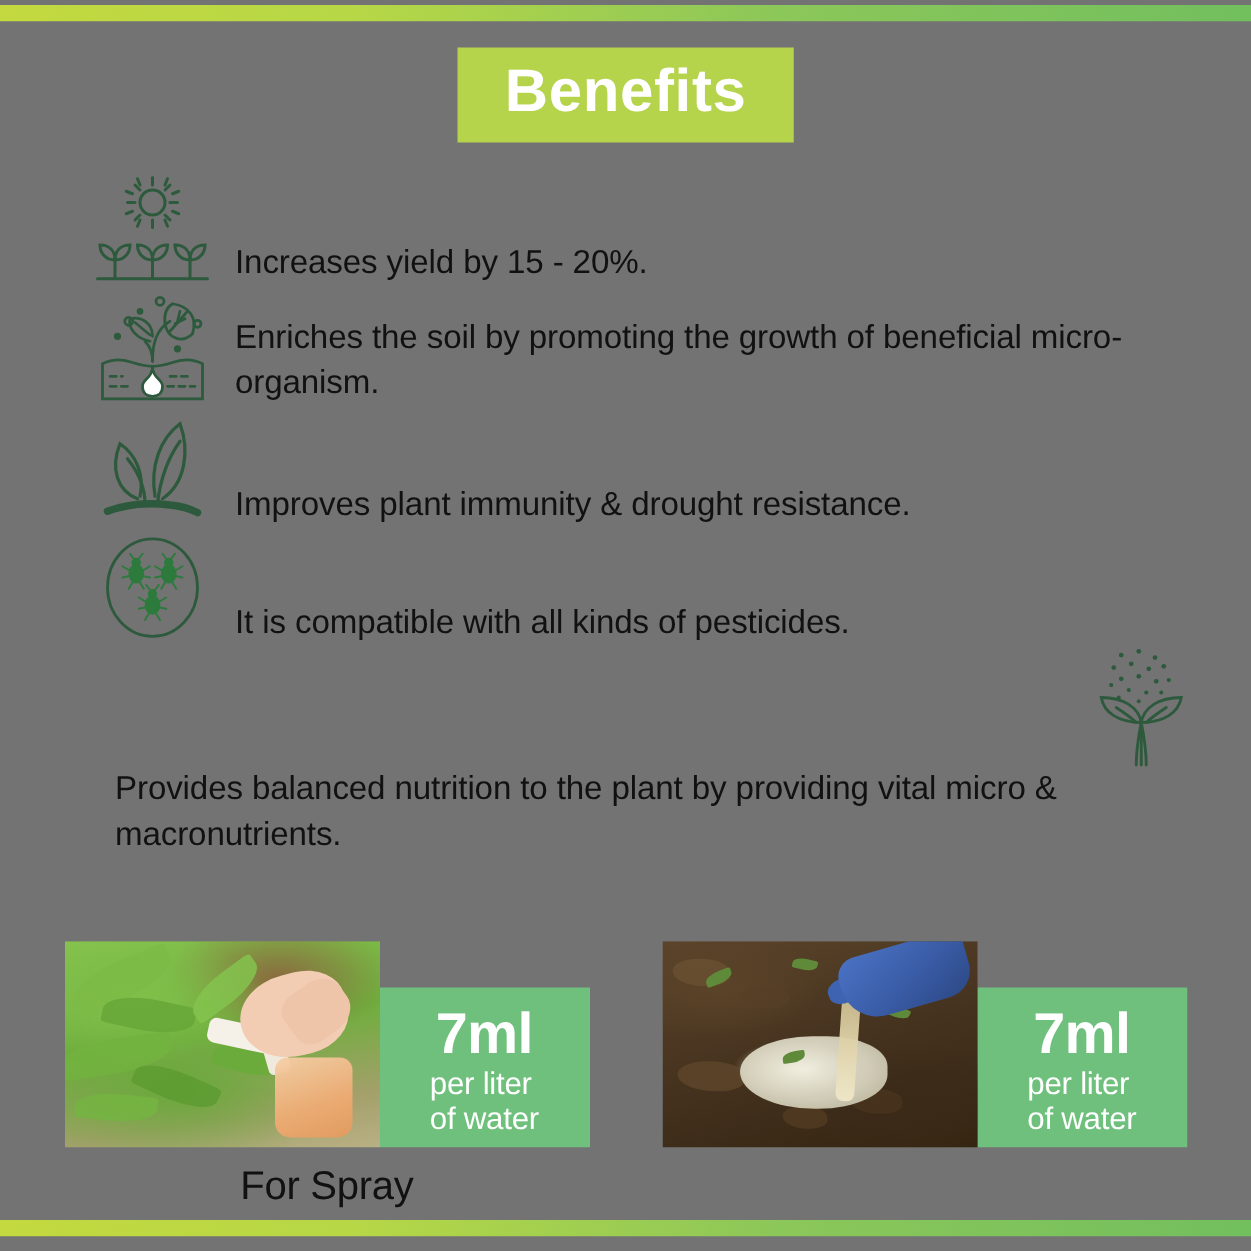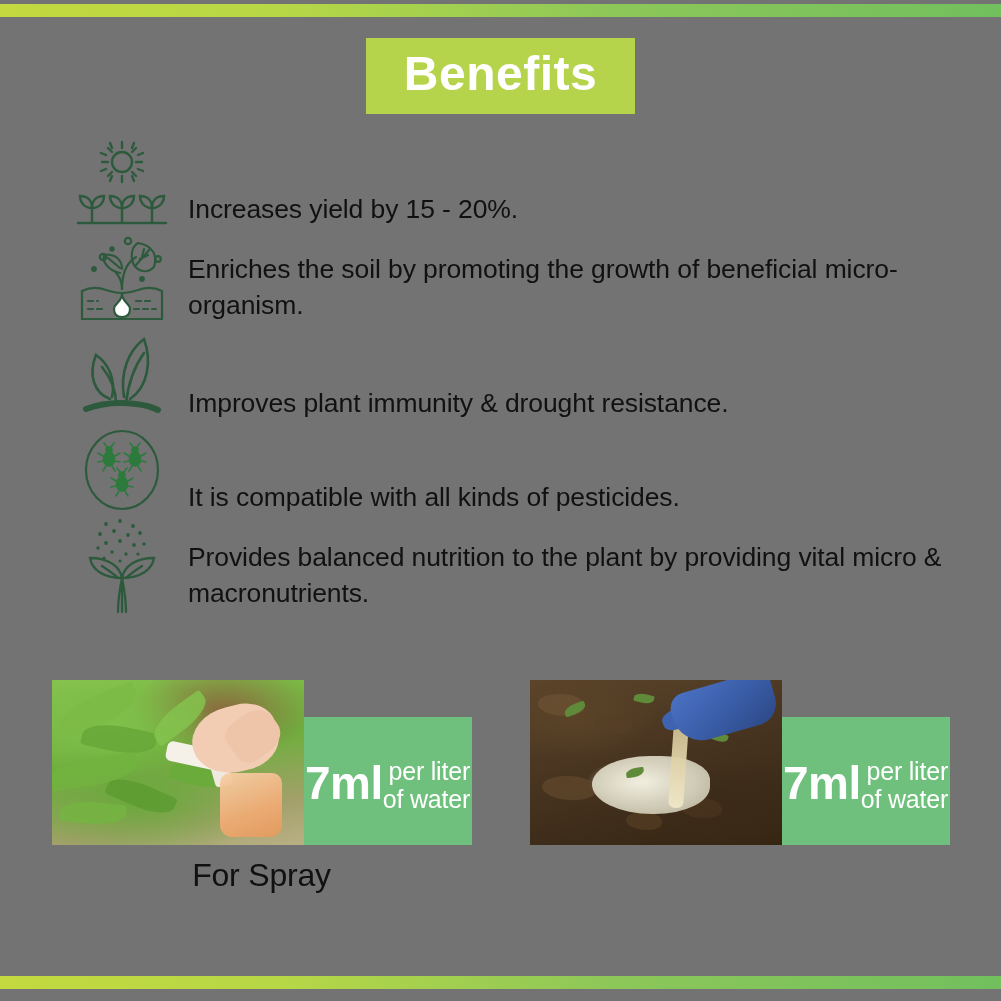--- a/index.html
+++ b/index.html
@@ -74,21 +74,21 @@
     color: #111111;
     padding-left: 18px;
     letter-spacing: -0.1px;
   }
 
   
   .row-1 { margin-bottom: 4px; }
   .row-2 { margin-bottom: 6px; }
   .row-3 { margin-bottom: 2px; }
   .row-4 { margin-bottom: 4px; }
-  .row-5 { margin-bottom: 0; }
+  .row-5 { margin-bottom: 0; flex-direction: column; }
 
   
   .dosage-section { margin-top: 34px; }
   .dosage-cards {
     display: flex;
     justify-content: center;
     gap: 58px;
     margin-top: 34px;
   }
   .dosage-col { width: 420px; }
@@ -104,35 +104,36 @@
     min-width: 252px;
     height: 165px;
     position: relative;
     overflow: hidden;
   }
   .card-panel {
     flex: 1;
     background: #6ec07c;
     color: #ffffff;
     display: flex;
+    flex-direction: column;
     align-items: center;
     justify-content: center;
     padding-top: 4px;
     margin-top: 37px;
   }
   .panel-amount {
     font-size: 46px;
     font-weight: bold;
     line-height: 1;
     letter-spacing: -0.5px;
   }
   .panel-sub {
     font-size: 25px;
     line-height: 1.12;
-    text-align: right;
+    text-align: left;
     margin-top: 4px;
     letter-spacing: -0.2px;
   }
   .card-caption {
     text-align: center;
     font-size: 32px;
     color: #111111;
     margin-top: 12px;
     letter-spacing: -0.2px;
   }

